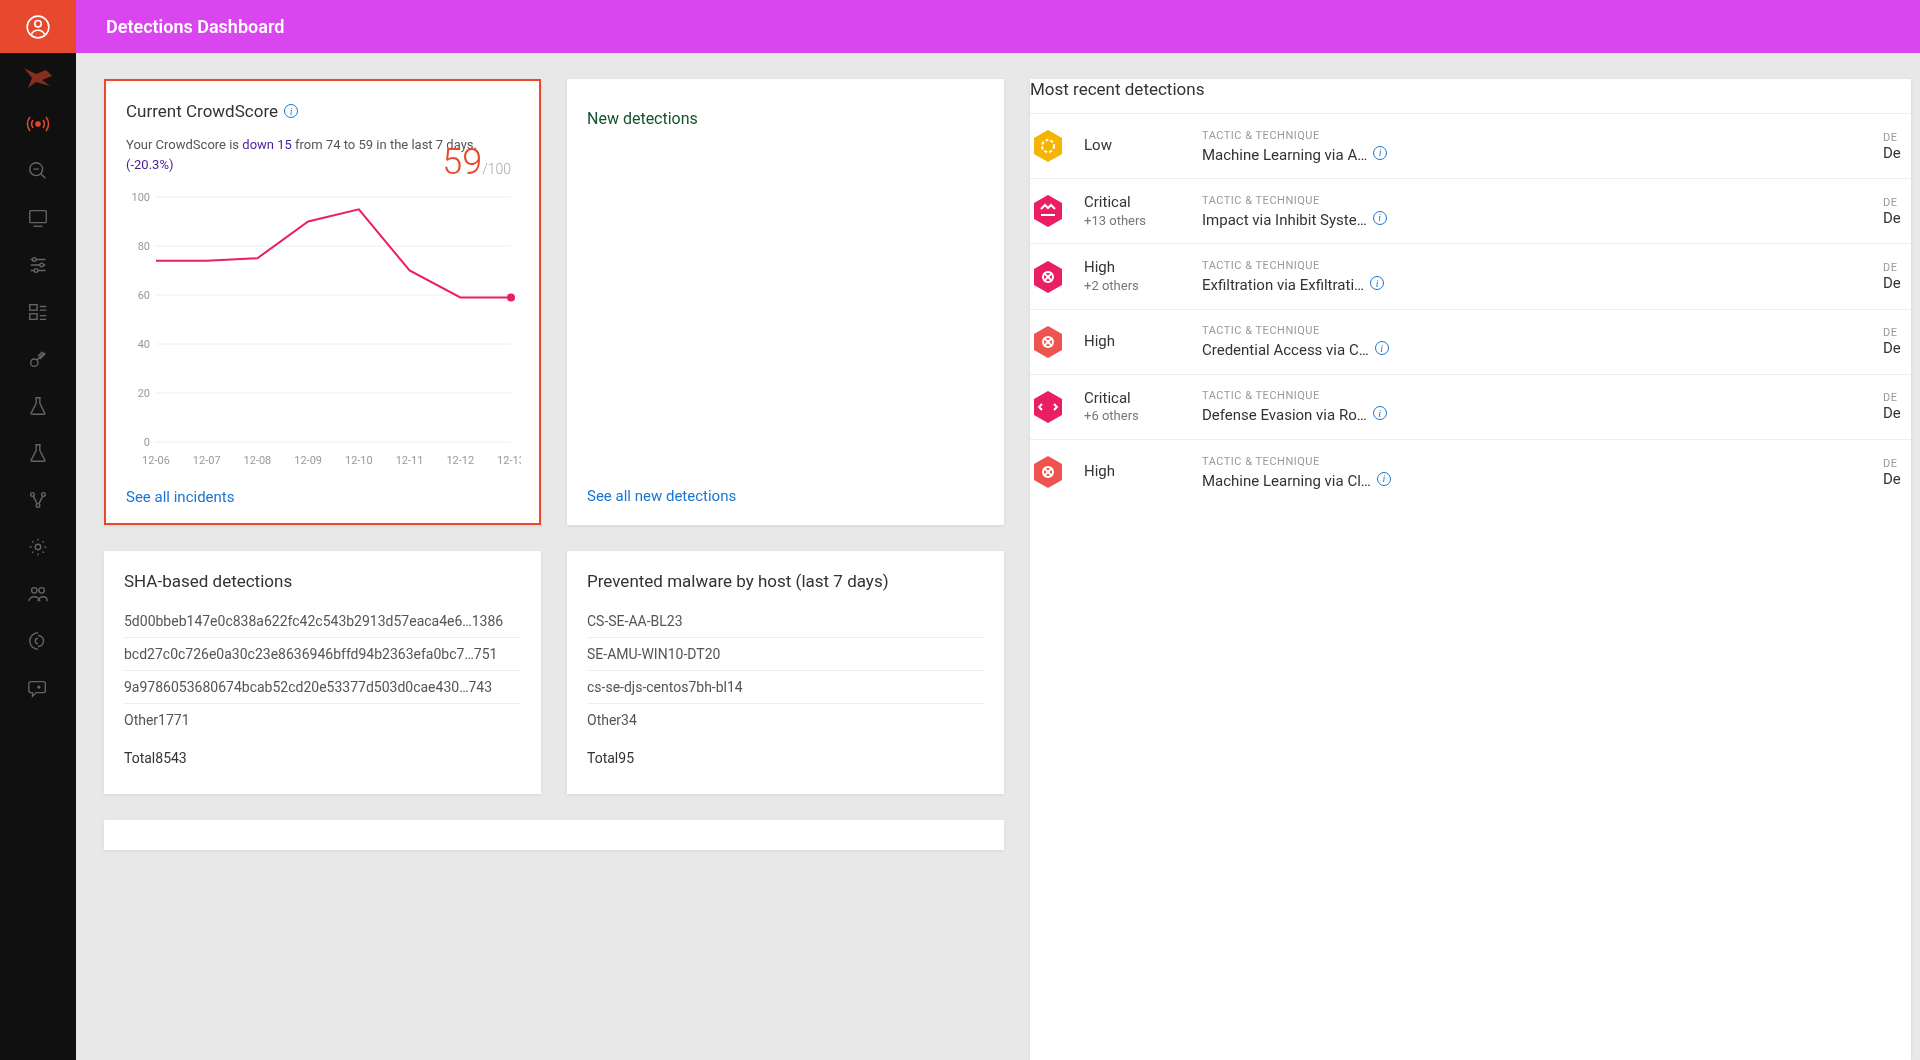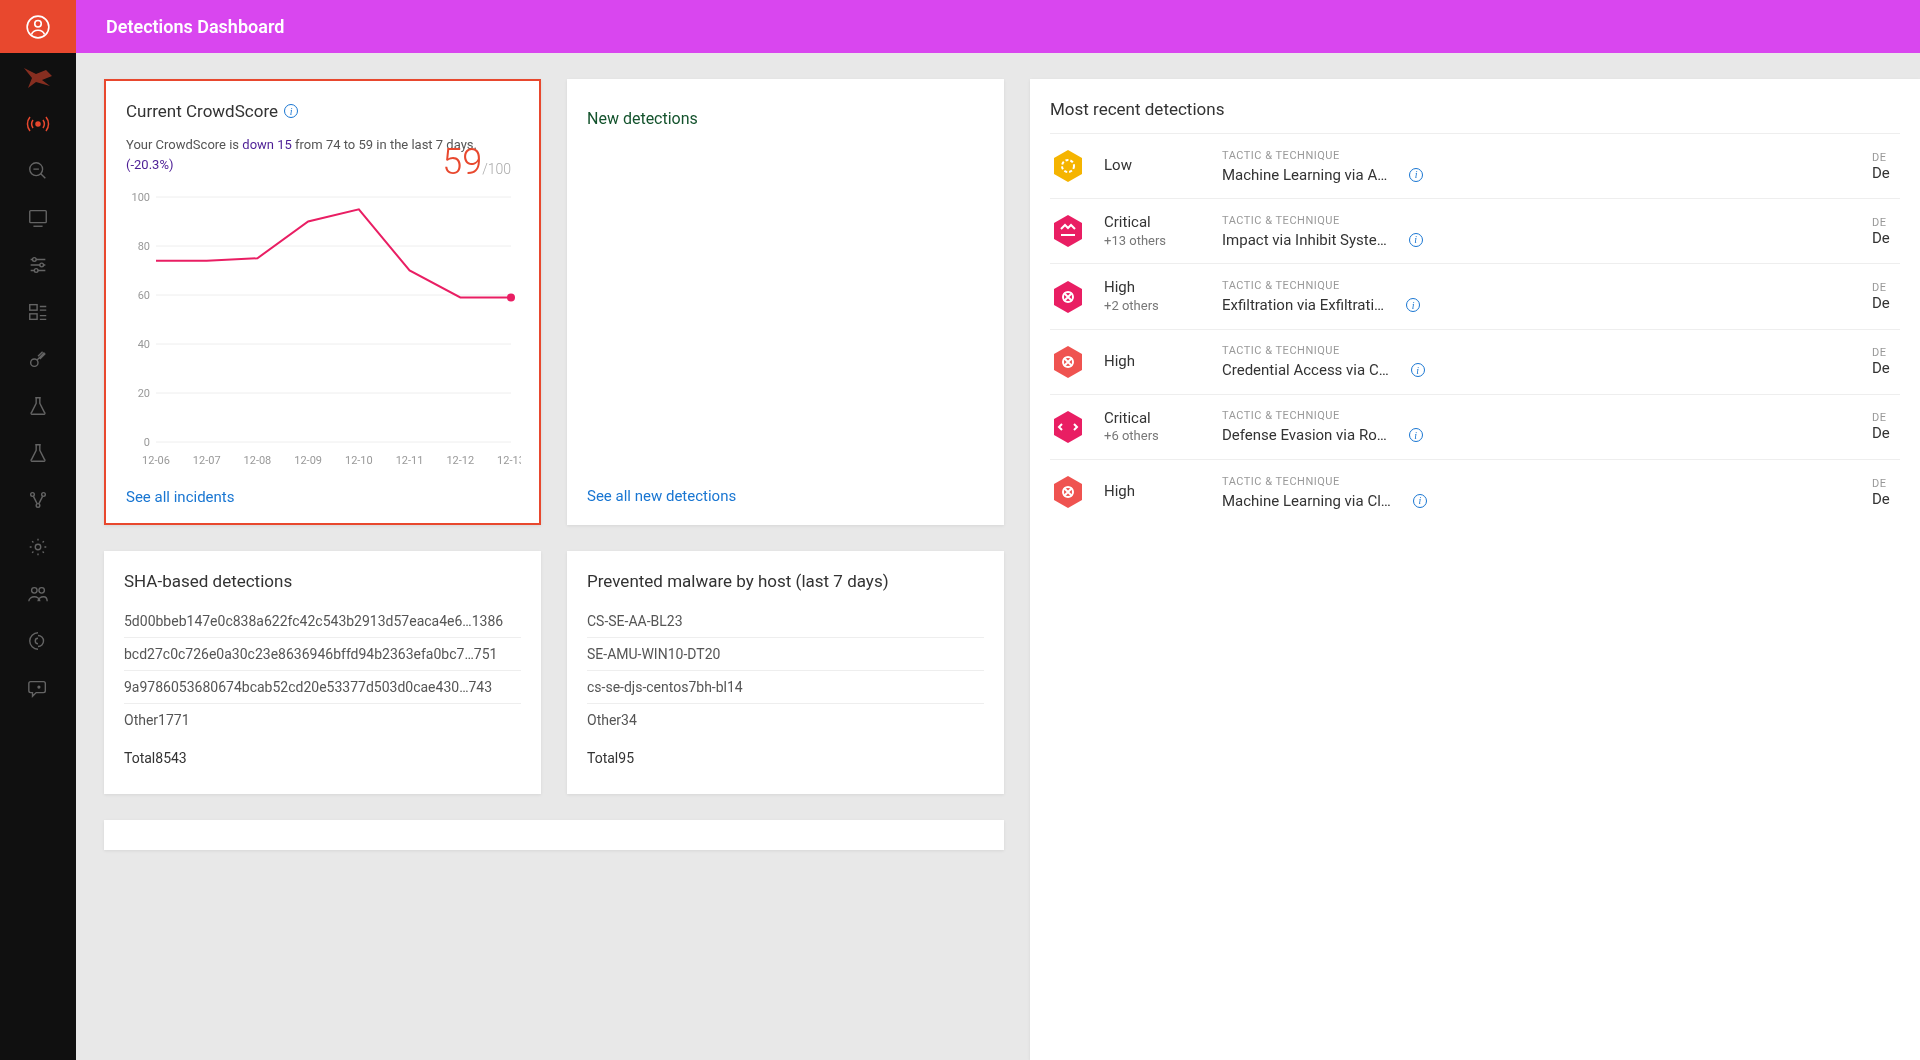--- a/index.html
+++ b/index.html
@@ -27,29 +27,29 @@
 .link{color:#1976d2;font-size:15px;cursor:pointer;margin-top:16px;display:inline-block}
 .big-number{font-size:110px;font-weight:200;color:#1976d2;line-height:1;letter-spacing:-2px}
 .big-label{font-size:16px;color:#14532d;margin-top:10px}
 .newdet{height:446px;display:flex;flex-direction:column}
 .newdet .link{margin-top:auto}
 .table-card{flex:1}
 .data-row{display:flex;padding:8px 0;border-bottom:1px solid #eee;font-size:14px;color:#555}
 .data-row:last-child{border-bottom:none}
 .data-row.total{font-weight:400;color:#333;padding-top:14px}
 .data-hash{white-space:nowrap;overflow:hidden;text-overflow:ellipsis;max-width:350px}
-.right-col{flex:1;background:#fff;box-shadow:0 1px 3px rgba(0,0,0,.08);padding:20px;margin-right:0}
+.right-col{flex:1;background:#fff;box-shadow:0 1px 3px rgba(0,0,0,.08);margin-right:9px}
 .det-row{display:flex;align-items:center;padding:14px 0;border-top:1px solid #eee;gap:18px}
 .det-row:first-of-type{margin-top:10px}
 .sev-icon{width:36px;height:36px;display:flex;align-items:center;justify-content:center;flex-shrink:0}
 .sev-label{width:100px;font-size:15px;color:#333;line-height:1.3}
 .sev-others{font-size:13px;color:#777}
 .tac{flex:1;min-width:0}
 .tac-label{font-size:11px;color:#999;letter-spacing:.5px;margin-bottom:4px}
-.tac-val{font-size:15px;color:#333;white-space:nowrap;overflow:hidden;text-overflow:ellipsis;display:flex;align-items:center;gap:22px}
+.tac-val{font-size:15px;color:#333;white-space:nowrap;overflow:hidden;text-overflow:ellipsis;display:flex;align-items:flex-start;gap:6px}
 .tac-val .info-icon{flex-shrink:0}
 .de-col{width:28px;font-size:11px;color:#999;letter-spacing:.5px}
 .de-val{font-size:15px;color:#333}
 svg{display:block}
 </style>
 </head>
 <body>
 
 <div class="sidebar">
   <div class="sidebar-top">

